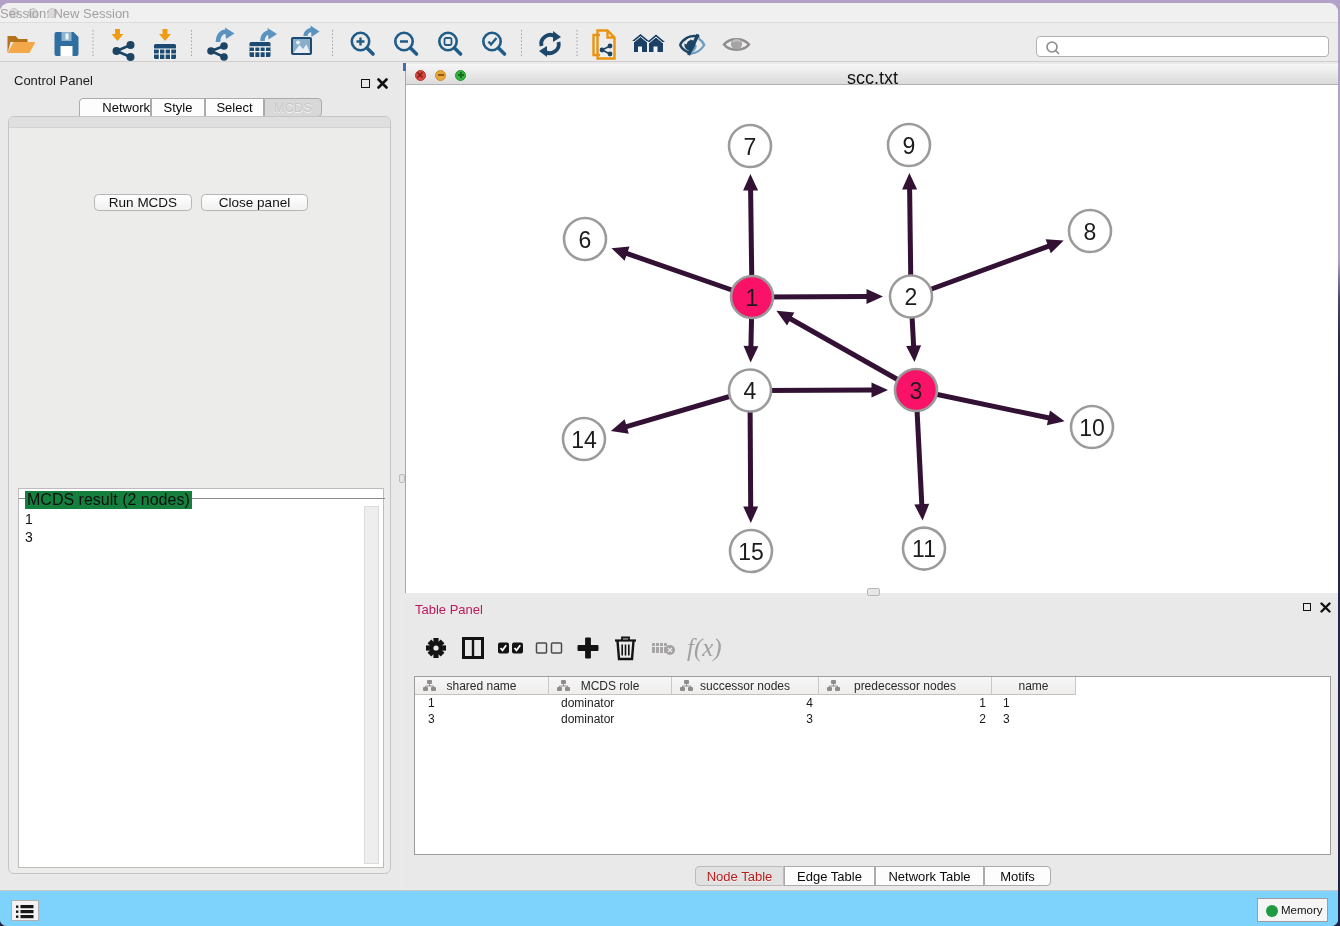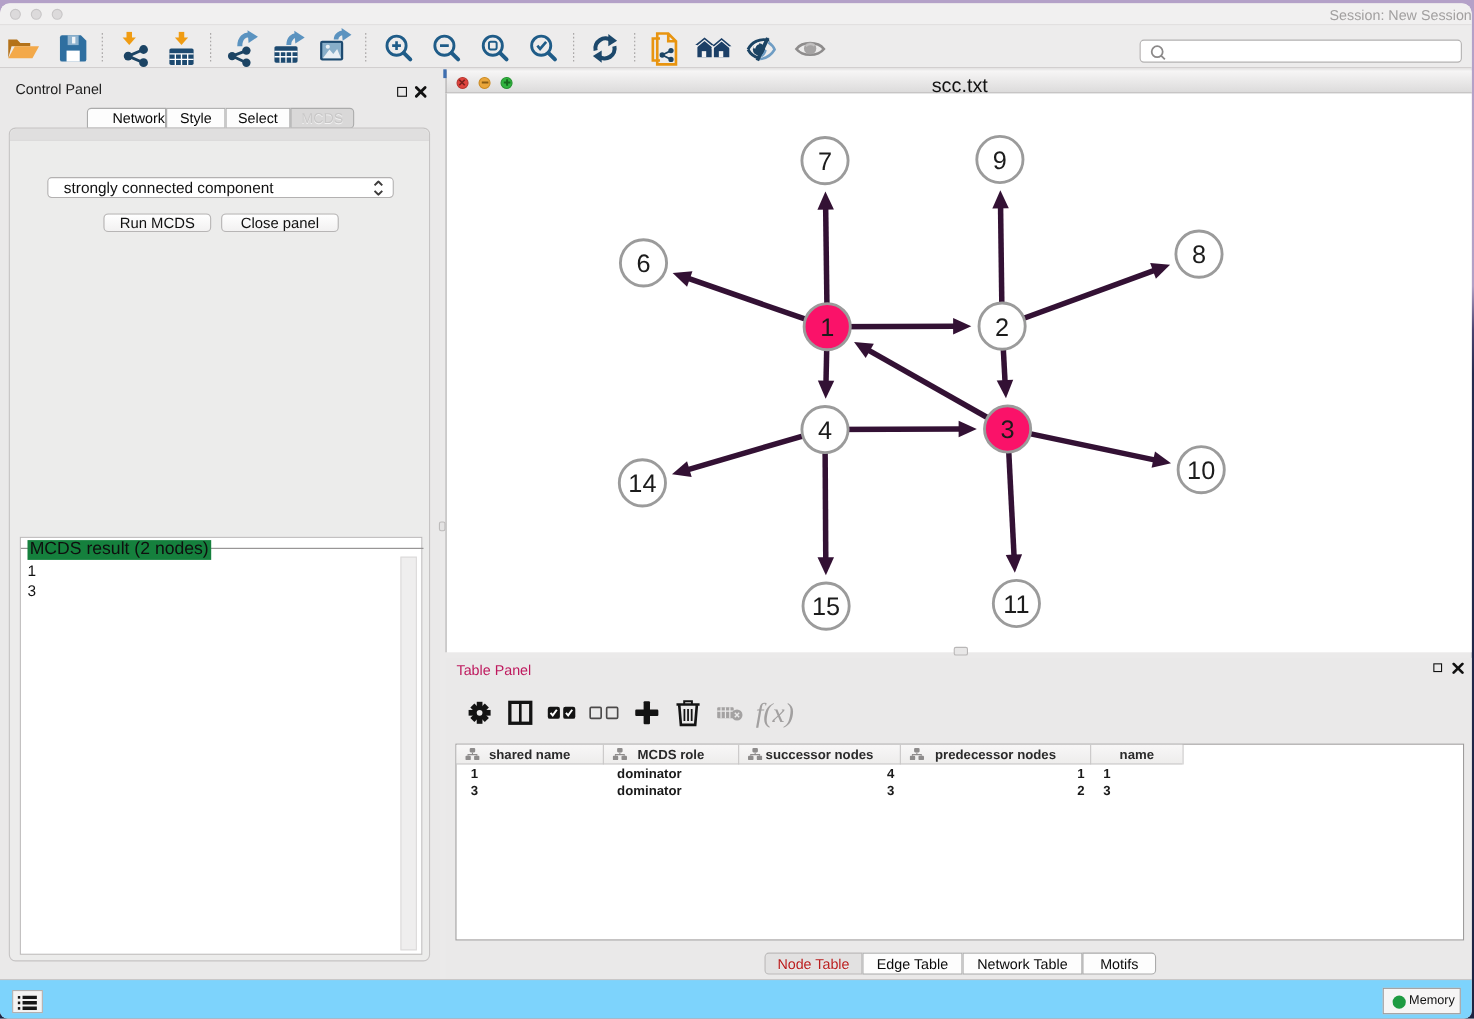--- a/index.html
+++ b/index.html
@@ -4,21 +4,21 @@
 <style>
 * { margin:0; padding:0; box-sizing:border-box; }
 html,body { width:1340px; height:926px; overflow:hidden; }
 body { font-family:"Liberation Sans",sans-serif;
   background:linear-gradient(180deg,#b4a1c8 0px,#b2a0c6 260px,#4a4370 300px,#252a4e 340px,#1d2342 926px); }
 #win { position:absolute; top:3px; left:0; width:1338px; height:923px;
   background:#ebeaea; border-radius:9px 9px 7px 7px; overflow:hidden; }
 #titlebar { position:absolute; top:0; left:0; width:1338px; height:20px; background:#f1f0f0; border-bottom:1px solid #dedcdc; }
 #titlebar .tl { position:absolute; top:5px; width:10px; height:10px; border-radius:50%;
   background:#dcdadb; border:1px solid #c8c6c7; }
-#titletext { position:absolute; top:3px; left:0; width:1338px; text-align:right;
+#titletext { position:absolute; top:3px; left:0; width:1338px; text-align:left;
   font-size:13px; color:#a2a0a0; }
 #toolbar { position:absolute; top:20px; left:0; width:1338px; height:39px; background:#edecec;
   border-bottom:1px solid #cfcdcd; }
 #searchbox { position:absolute; left:1036px; top:13px; width:293px; height:21px; background:#fff;
   border:1px solid #b3b1b1; border-radius:4px; }
 
 #cpanel { position:absolute; left:0; top:59px; width:400px; height:831px; background:#eae9e9; }
 #cphead { position:absolute; left:14px; top:11px; font-size:13px; color:#1c1c1c; }
 .tabrow { position:absolute; font-size:13px; }
 .tab { position:absolute; top:0; height:19px; background:#fdfdfd; border:1px solid #ababab;
@@ -47,21 +47,21 @@
 #nettitle { position:absolute; left:0; top:0; width:933px; height:21px;
   background:linear-gradient(#f7f6f6,#dcdbdb); border-bottom:1px solid #b3b1b1;
   border-left:1px solid #a9a7a7; }
 .lamp { position:absolute; top:5.5px; width:11px; height:11px; border-radius:50%; }
 #netbody { position:absolute; left:0; top:21px; width:933px; height:508px; background:#fff;
   border-left:1px solid #a9a7a7; }
 #tpanel { position:absolute; left:405px; top:595px; width:933px; height:292px; background:#eae9e9; }
 #tphead { position:absolute; left:10px; top:4px; font-size:13px; color:#be185d; }
 #tptools { position:absolute; left:10px; top:24px; width:920px; height:40px; }
 #ttable { position:absolute; left:9px; top:78px; width:917px; height:179px; background:#fff;
-  border:1px solid #9e9c9c; font-size:12px; color:#1a1a1a;font-weight:bold; }
+  border:1px solid #9e9c9c; font-size:12px; color:#1a1a1a; }
 #thead { position:absolute; left:0; top:0; width:660px; height:18px;
   background:linear-gradient(#f8f7f7,#eeedec); border-bottom:1px solid #c4c2c2; }
 .hcol { position:absolute; top:0; height:18px; border-right:1px solid #c9c7c7;
   text-align:center; line-height:18px; color:#2a2a2a; }
 .cicon { position:absolute; top:3px; left:8px; width:13px; height:11px; }
 #tabs2 { position:absolute; left:0; top:268px; width:933px; height:22px; font-size:13px; }
 .tab2 { position:absolute; top:0; height:20px; background:#fdfdfd; border:1px solid #ababab;
   text-align:center; line-height:19px; color:#0a0a0a; }
 .tab2.tabsel { background:#e2e1e1; color:#b91c1c; border-color:#bcbaba; }
 #statusbar { position:absolute; left:0; top:887px; width:1338px; height:36px; background:#7dd3fc;
@@ -231,26 +231,20 @@
       </svg>
     <div class="tabrow" style="left:79px; top:36px;">
       <div class="tab" style="left:0; width:72px; border-radius:4px 0 0 0;text-align:right;">Network</div>
       <div class="tab" style="left:72px; width:54px;">Style</div>
       <div class="tab" style="left:126px; width:59px;">Select</div>
       <div class="tab tabsel" style="left:185px; width:58px; border-radius:0 4px 4px 0;">MCDS</div>
     </div>
     <div id="cpbody">
         <div id="cpband"></div>
       </div>
-    <div id="combo">strongly connected component
-      <svg width="10" height="14" viewBox="0 0 10 14" style="position:absolute;right:8px;top:2px;">
-        <path d="M1.5,4.5 L5,1 L8.5,4.5" fill="none" stroke="#3e3c3c" stroke-width="1.8"></path>
-        <path d="M1.5,9.5 L5,13 L8.5,9.5" fill="none" stroke="#3e3c3c" stroke-width="1.8"></path>
-      </svg>
-    </div>
     <div class="btn" style="left:94px; width:98px;">Run MCDS</div>
     <div class="btn" style="left:201px; width:107px;">Close panel</div>
     <div id="fieldset">
       <div id="fsscroll"></div>
       <div id="fstopline"></div>
       <div id="fslegend">MCDS result (2 nodes)</div>
       <div style="position:absolute; left:6px; top:22px; font-size:14px; color:#111; line-height:17.5px;">1<br>3</div>
     </div>
   </div>
   <div id="netframe">

